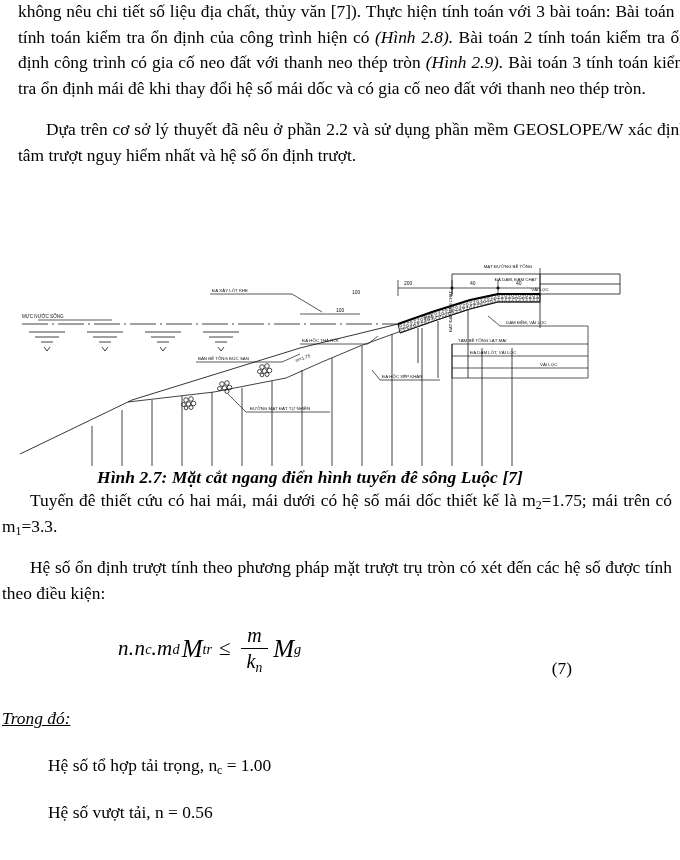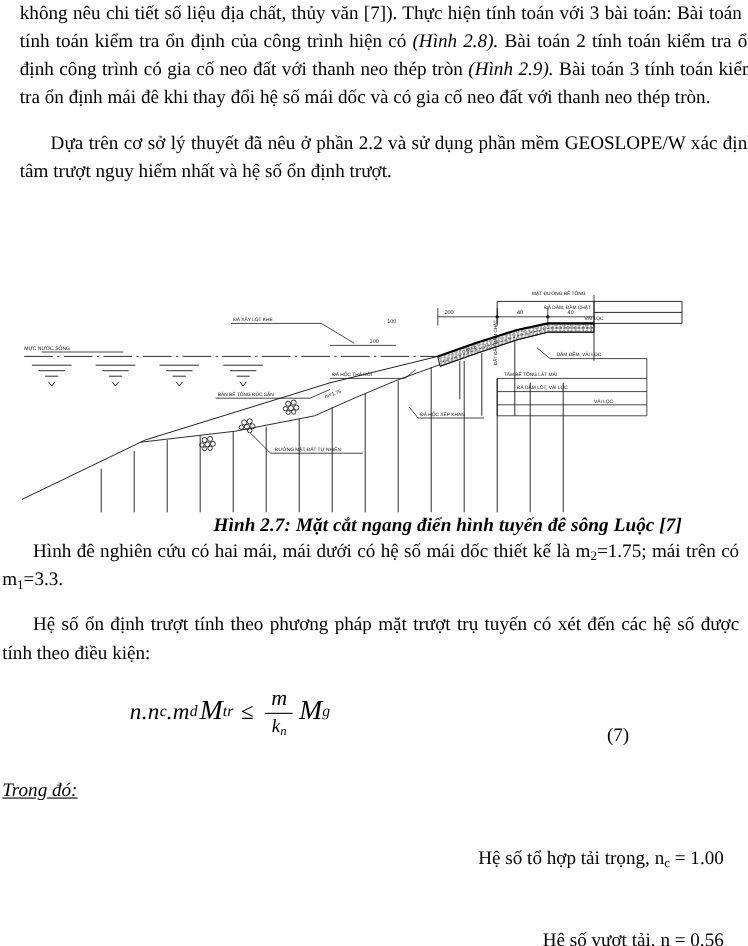--- a/index.html
+++ b/index.html
@@ -33,21 +33,21 @@
 
   
   #figure{
     position:absolute;left:0;top:228px;width:680px;height:238px;
   }
   #figure svg{display:block;}
 
   
   #caption{
     position:absolute;left:0;top:466px;width:620px;
-    text-align:right;
+    text-align:center;
     font-weight:bold;font-style:italic;
     font-size:17.4px;line-height:22px;
     letter-spacing:.1px;
   }
 
   #midblock{position:absolute;left:0;top:488px;width:676px;}
   #para4{margin-top:16px;}
 
   
   #equation{
@@ -60,30 +60,30 @@
     font-family:"Liberation Serif","DejaVu Serif",serif;
   }
   .eqinner .v{letter-spacing:.3px;}
   .bigm{font-size:25px;padding-left:2px;}
   .rel{font-style:normal;padding:0 7px;font-size:21px;}
   .frac{
     display:inline-flex;flex-direction:column;align-items:center;
     vertical-align:middle;margin:0 3px;
   }
   .frac .num{padding:0 6px 1px 6px;font-size:20px;}
-  .frac .den{padding:1px 6px 0 6px;font-size:17px;border-top:1.4px solid #000;}
+  .frac .den{padding:1px 6px 0 6px;font-size:20px;border-top:1.4px solid #000;}
   .eqnum{
     position:absolute;right:108px;top:46px;
     font-size:17.4px;font-style:normal;
   }
 
   
   #defblock{position:absolute;left:0;top:706px;width:676px;}
   .trongdo{font-style:italic;font-size:17.4px;line-height:25px;margin:0;padding-left:2px;text-decoration:underline;}
-  .defline{font-size:17.4px;line-height:25px;margin:18px;padding-left:44px;text-align:right;}
+  .defline{font-size:17.4px;line-height:25px;margin:4px;padding-left:44px;}
   .sp14{height:14px;}
   .sp18{height:18px;}
 </style>
 </head>
 <body>
 
 <div class="page">
 
   <div id="topblock">
     <p class="para" id="para1"><span>không nêu chi tiết số liệu địa chất, thủy văn [7]). Thực hiện tính toán với 3 bài toán: Bài toán 1 tính toán kiểm tra ổn định của công trình hiện có </span><span class="it">(Hình 2.8).</span><span> Bài toán 2 tính toán kiểm tra ổn định công trình có gia cố neo đất với thanh neo thép tròn </span><span class="it">(Hình 2.9).</span><span> Bài toán 3 tính toán kiểm tra ổn định mái đê khi thay đổi hệ số mái dốc và có gia cố neo đất với thanh neo thép tròn.</span></p>
@@ -290,22 +290,22 @@
         <text x="296" y="134" font-size="4.6" transform="rotate(-19 296 134)">m=1.75</text>
 
         <text x="452" y="104" font-size="4.2" transform="rotate(-90 452 104)">ĐẤT ĐẮP ĐẦM CHẶT</text>
       </g>
     </svg>
   </div>
 
   <div id="caption">Hình 2.7: Mặt cắt ngang điển hình tuyến đê sông Luộc [7]</div>
 
   <div id="midblock">
-    <p class="para indent" id="para3"><span>Hình đê nghiên cứu có hai mái, mái dưới có hệ số mái dốc thiết kế là m</span><sub>2</sub><span>=1.75; mái trên có m</span><sub>1</sub><span>=3.3.</span></p>
-    <p class="para indent" id="para4">Hệ số ổn định trượt tính theo phương pháp mặt trượt trụ tuyến có xét đến các hệ số được tính theo điều kiện:</p>
+    <p class="para indent" id="para3"><span>Tuyến đê thiết cứu có hai mái, mái dưới có hệ số mái dốc thiết kế là m</span><sub>2</sub><span>=1.75; mái trên có m</span><sub>1</sub><span>=3.3.</span></p>
+    <p class="para indent" id="para4">Hệ số ổn định trượt tính theo phương pháp mặt trượt trụ tròn có xét đến các hệ số được tính theo điều kiện:</p>
   </div>
 
   <div id="equation">
     <div class="eqinner">
       <span class="v">n</span>
         <span class="v">.</span>
         <span class="v">n</span>
         <sub>c</sub>
         <span class="v">.</span>
         <span class="v">m</span>

